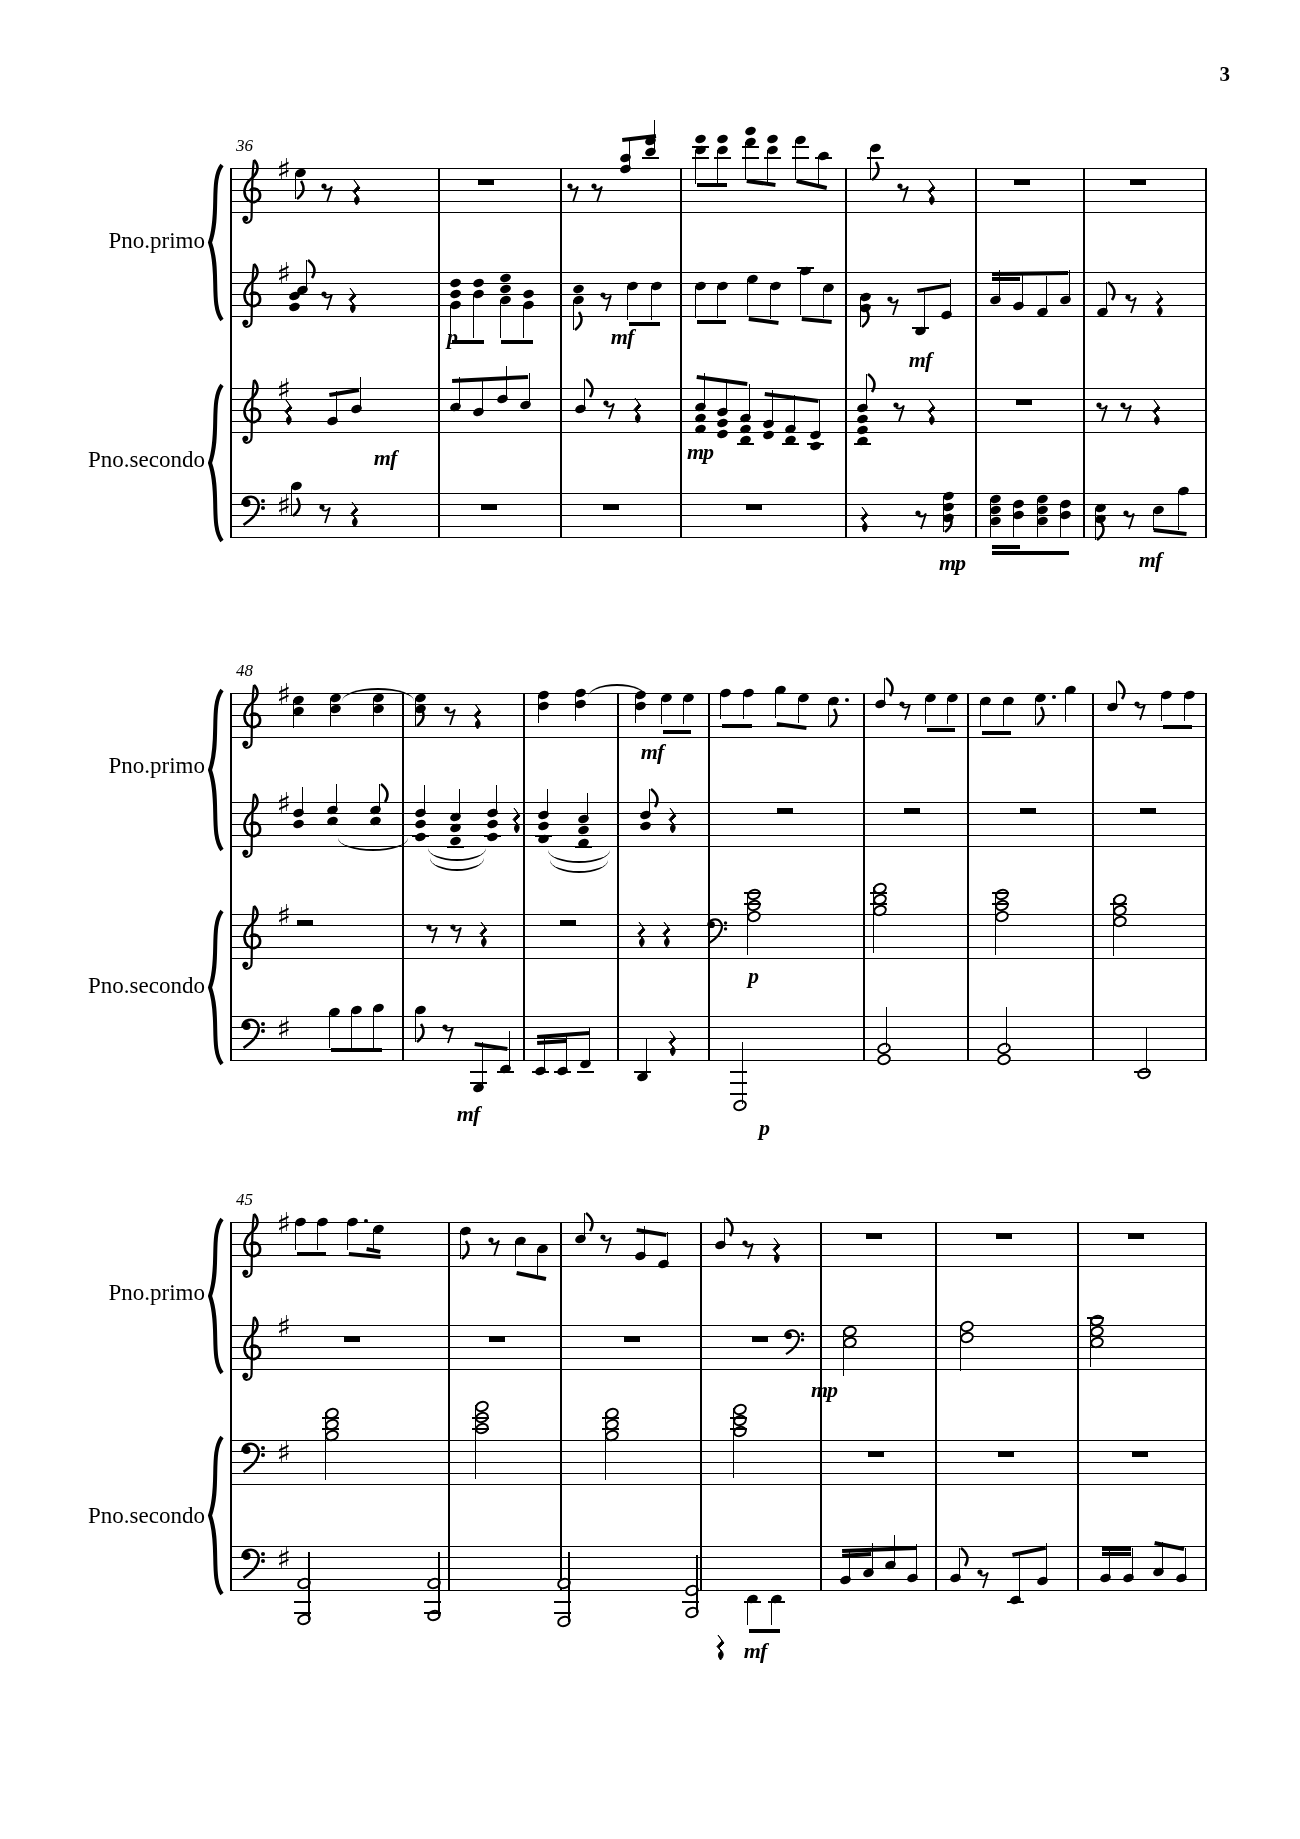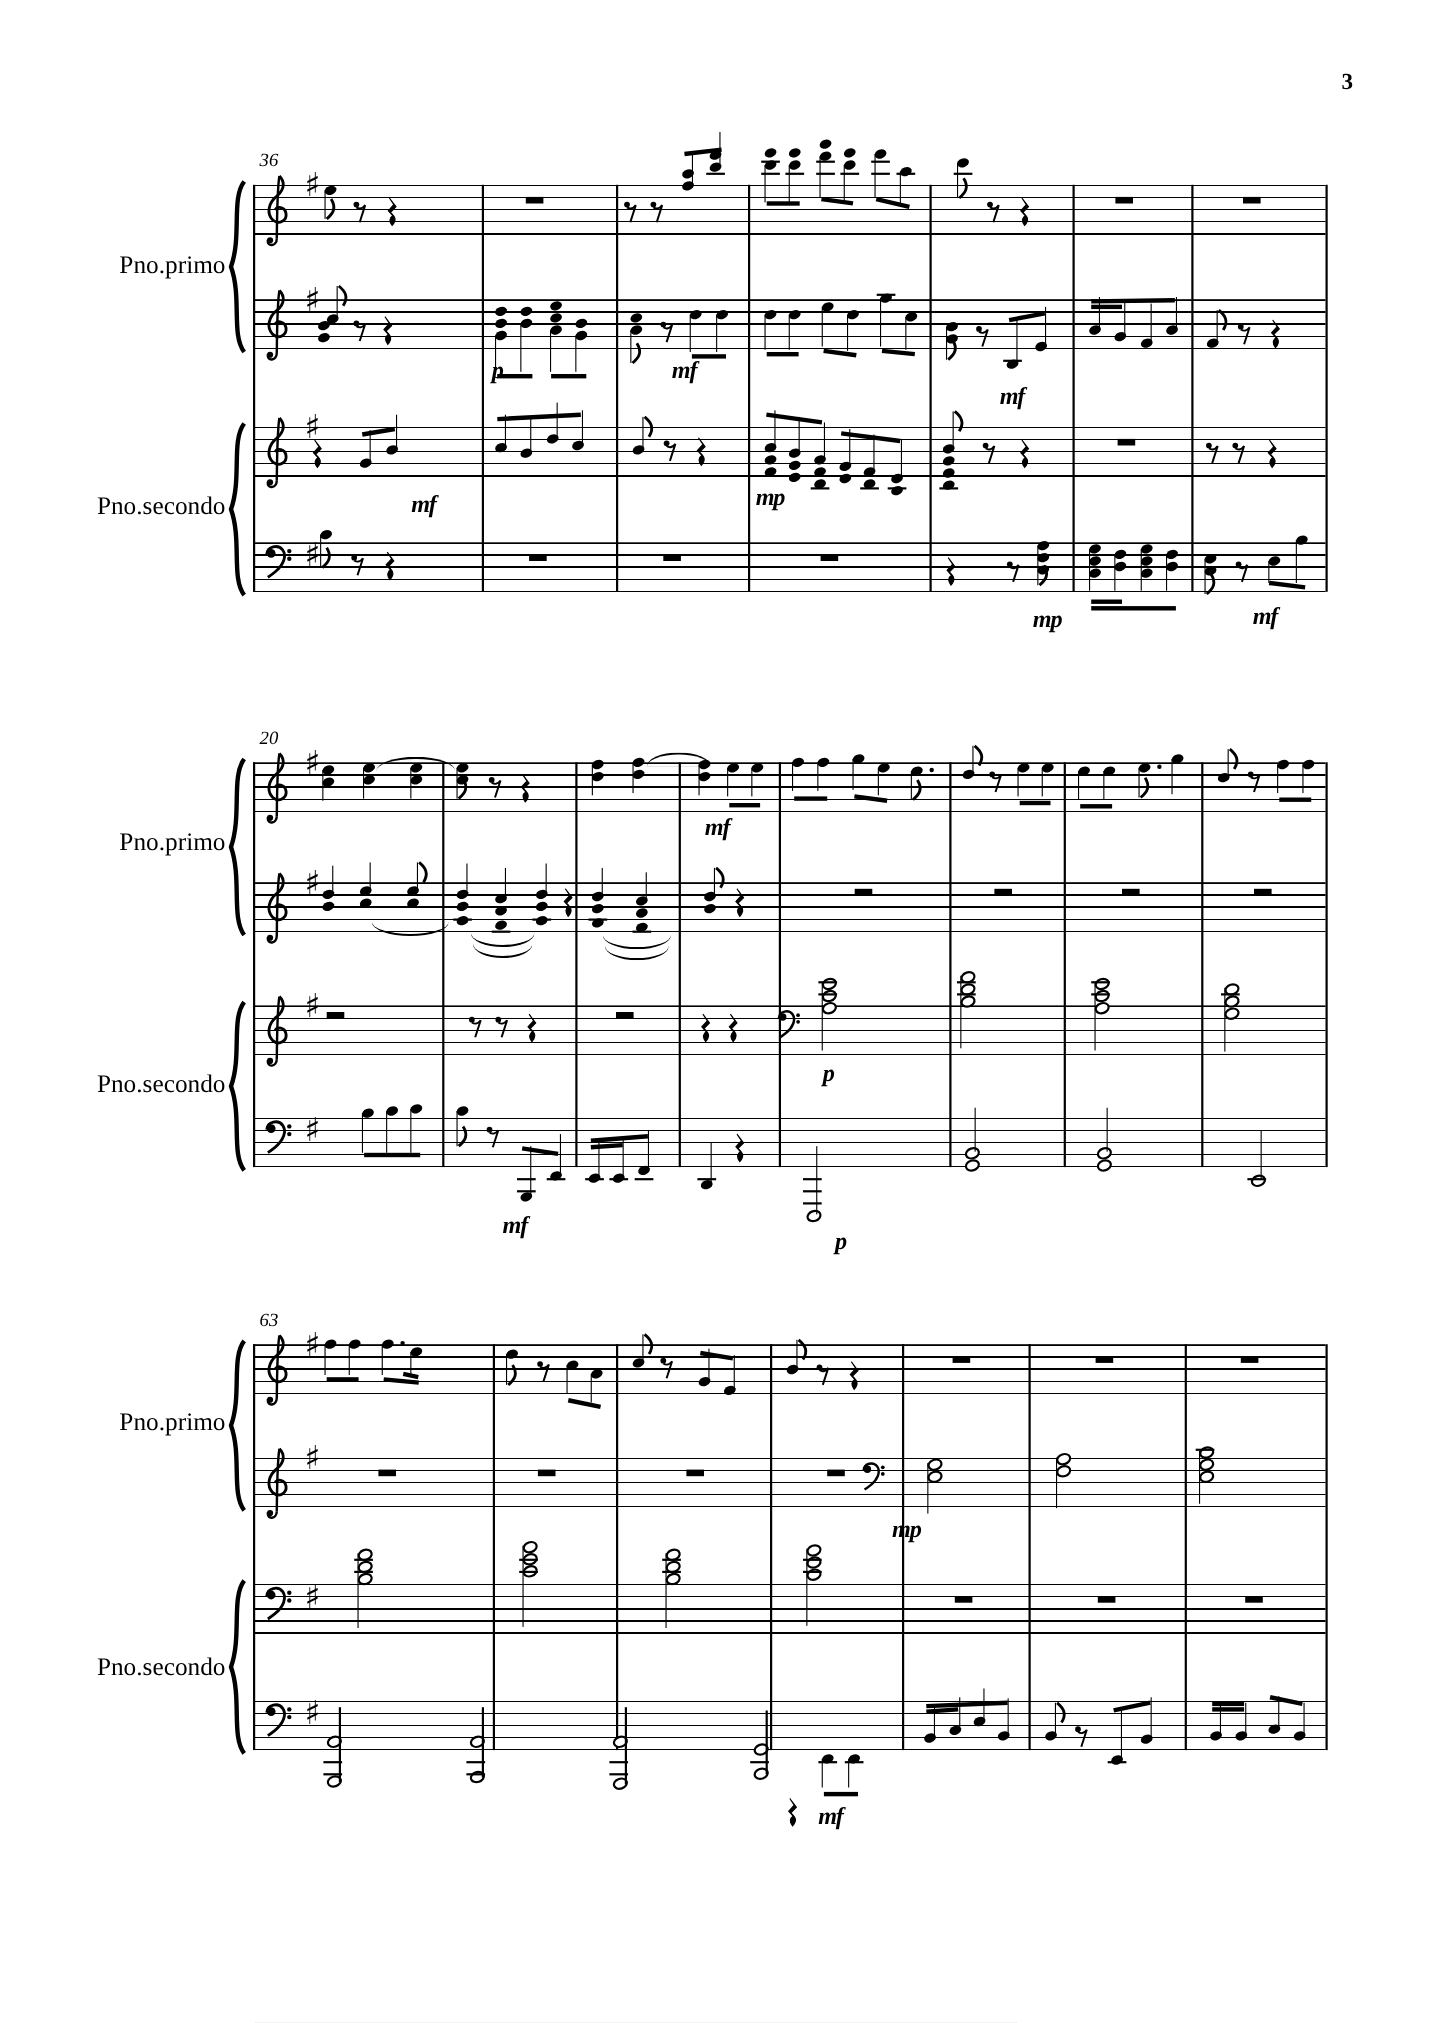--- a/index.html
+++ b/index.html
@@ -412,21 +412,21 @@
       <div class="abs barline" style="left: 863px; top: 693px; height: 368px;"></div>
       <div class="abs barline" style="left: 967px; top: 693px; height: 368px;"></div>
       <div class="abs barline" style="left: 1092px; top: 693px; height: 368px;"></div>
       <div class="abs barline" style="left: 1205px; top: 693px; height: 368px;"></div>
       <svg width="22" height="160" viewBox="0 0 22 160" style="left: 204px; top: 690px;">
         <path d="M18 0 C6 16 16 51.2 6 80 C16 108.80000000000001 6 144 18 160" fill="none" stroke="#000" stroke-width="4"></path>
       </svg>
       <svg width="22" height="153" viewBox="0 0 22 153" style="left: 204px; top: 911px;">
         <path d="M18 0 C6 15.3 16 48.96 6 76.5 C16 104.04 6 137.70000000000002 18 153" fill="none" stroke="#000" stroke-width="4"></path>
       </svg>
-      <div class="abs measure-number" style="left: 236px; top: 661px;">20</div>
+      <div class="abs measure-number" style="left: 236px; top: 661px;">48</div>
       <div class="abs part-label" style="left: 28px; top: 753px;">Pno.primo</div>
       <div class="abs part-label" style="left: 28px; top: 973px;">Pno.secondo</div>
       <svg width="28" height="78" viewBox="0 0 28 78" style="left: 238px; top: 677px;">
         <path d="M16 8 C21 13 21 20 14 26 C6 32 4 42 10 48 C16 53 23 48 22 42 C21 36 14 35 12 39" fill="none" stroke="#000" stroke-width="2.6"></path>
         <path d="M16 8 C14 20 14 40 13.6 65" fill="none" stroke="#000" stroke-width="2.2"></path>
         <path d="M13.6 65 C13.6 72 4.5 73 5.5 66" fill="none" stroke="#000" stroke-width="2.2"></path>
         <circle cx="7.5" cy="66.5" r="2.8" fill="#000"></circle>
       </svg>
       <div class="abs sharp" style="left: 284px; top: 694px;">♯</div>
       <svg width="28" height="78" viewBox="0 0 28 78" style="left: 238px; top: 786px;">
@@ -721,21 +721,21 @@
       <div class="abs barline" style="left: 820px; top: 1222px; height: 369px;"></div>
       <div class="abs barline" style="left: 935px; top: 1222px; height: 369px;"></div>
       <div class="abs barline" style="left: 1077px; top: 1222px; height: 369px;"></div>
       <div class="abs barline" style="left: 1205px; top: 1222px; height: 369px;"></div>
       <svg width="22" height="154" viewBox="0 0 22 154" style="left: 204px; top: 1219px;">
         <path d="M18 0 C6 15.4 16 49.28 6 77 C16 104.72000000000001 6 138.6 18 154" fill="none" stroke="#000" stroke-width="4"></path>
       </svg>
       <svg width="22" height="157" viewBox="0 0 22 157" style="left: 204px; top: 1437px;">
         <path d="M18 0 C6 15.700000000000001 16 50.24 6 78.5 C16 106.76 6 141.3 18 157" fill="none" stroke="#000" stroke-width="4"></path>
       </svg>
-      <div class="abs measure-number" style="left: 236px; top: 1190px;">63</div>
+      <div class="abs measure-number" style="left: 236px; top: 1190px;">45</div>
       <div class="abs part-label" style="left: 28px; top: 1280px;">Pno.primo</div>
       <div class="abs part-label" style="left: 28px; top: 1503px;">Pno.secondo</div>
       <svg width="28" height="78" viewBox="0 0 28 78" style="left: 238px; top: 1206px;">
         <path d="M16 8 C21 13 21 20 14 26 C6 32 4 42 10 48 C16 53 23 48 22 42 C21 36 14 35 12 39" fill="none" stroke="#000" stroke-width="2.6"></path>
         <path d="M16 8 C14 20 14 40 13.6 65" fill="none" stroke="#000" stroke-width="2.2"></path>
         <path d="M13.6 65 C13.6 72 4.5 73 5.5 66" fill="none" stroke="#000" stroke-width="2.2"></path>
         <circle cx="7.5" cy="66.5" r="2.8" fill="#000"></circle>
       </svg>
       <div class="abs sharp" style="left: 284px; top: 1223px;">♯</div>
       <svg width="28" height="78" viewBox="0 0 28 78" style="left: 238px; top: 1309px;">

